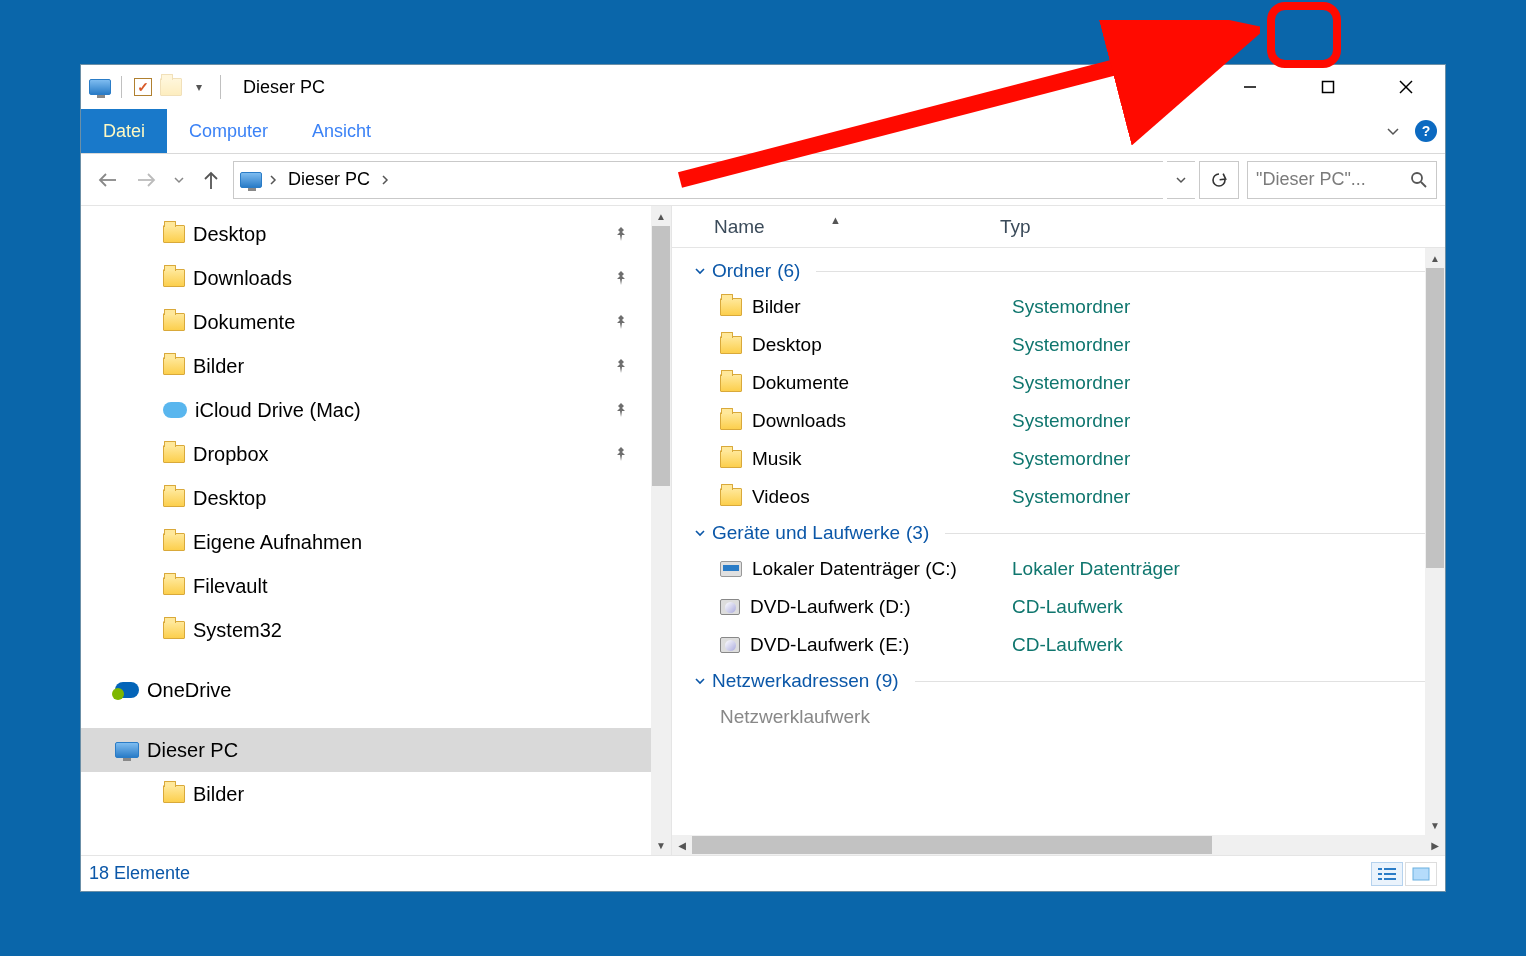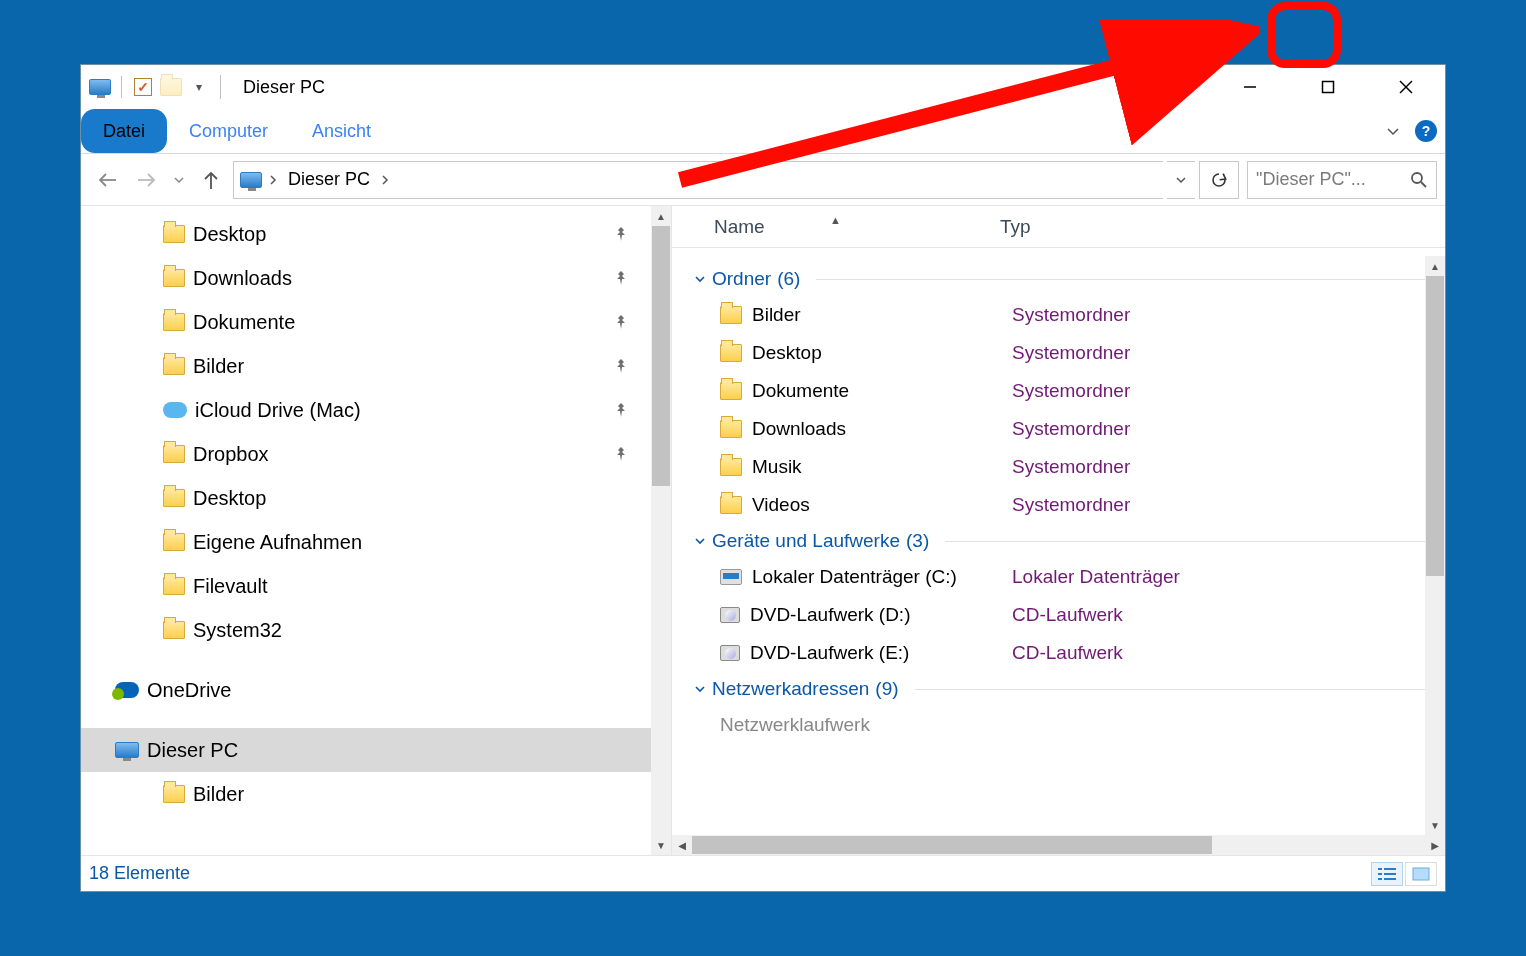--- a/index.html
+++ b/index.html
@@ -73,22 +73,21 @@
   .ribbon-tab {
     padding: 0 22px;
     font-size: 18px;
     display: flex;
     align-items: center;
     color: #3b82f6;
     cursor: default;
   }
   .ribbon-tab.active {
     background: #1979ca;
-    color: #000000;
-    border-radius: 14px;
+    color: #fef9c3;
   }
   .ribbon-right {
     position: absolute;
     right: 8px;
     top: 0;
     height: 100%;
     display: flex;
     align-items: center;
     gap: 14px;
   }
@@ -196,39 +195,39 @@
     display: flex;
     align-items: center;
     border-bottom: 1px solid #e5e5e5;
     color: #3b4b5a;
     font-size: 19px;
     padding-left: 8px;
   }
   .col-name { width: 310px; padding-left: 34px; position:relative;}
   .sort-ind { position: absolute; left: 150px; top: -2px; font-size: 11px; color:#555;}
   .col-typ  { padding-left: 10px; }
-  .list-body { flex:1; overflow:hidden; position: relative; margin-top: 8px; }
+  .list-body { flex:1; overflow:hidden; position: relative; }
   .list-inner { padding: 6px 0;}
   .group-header {
     display:flex;align-items:center;
     color:#0b57a8;
     font-size:19px;
     padding: 6px 0 6px 22px;
     gap:6px;
   }
   .group-header .count{ color:#0b57a8;}
   .group-line{flex:1;height:1px;background:#e1e1e1;margin:0 10px;}
   .row {
     display:flex;align-items:center;
     height:38px;
     padding-left: 48px;
     font-size:19px;
   }
   .row .rname { width: 292px; display:flex;align-items:center;gap:10px;}
-  .row .rtype { color:#701a75;}
+  .row .rtype { color:#0f766e;}
   .row.cut .rname, .row.cut .rtype { color:#888;}
   .list-pane .nav-scrollbar .sb-thumb{height:300px;}
   .h-scroll{height:20px;background:#f0f0f0;display:flex;align-items:center;}
   .h-scroll .sb-btn{width:20px;height:100%;}
   .h-scroll .h-thumb{height:18px;background:#c2c2c2;width:520px;margin:1px 0;}
 
   
   .status {
     height: 36px;
     border-top: 1px solid #e5e5e5;

